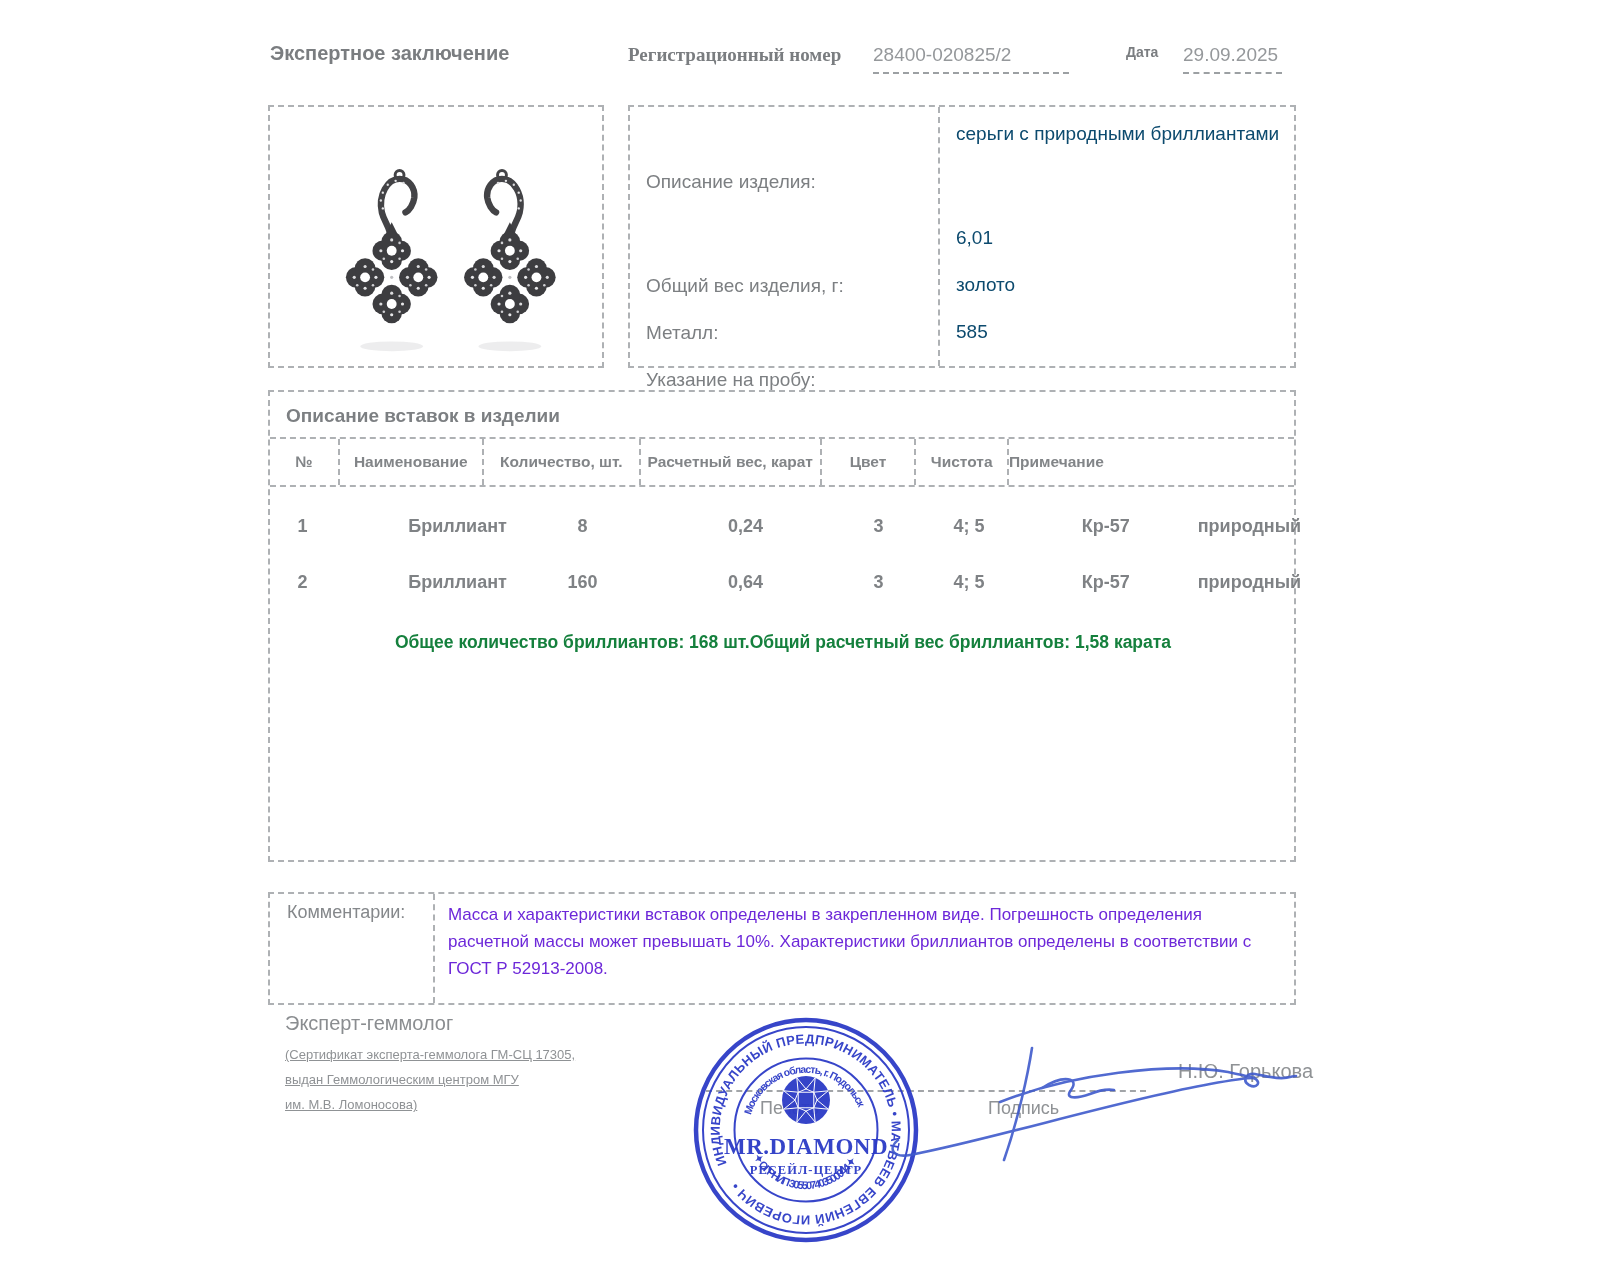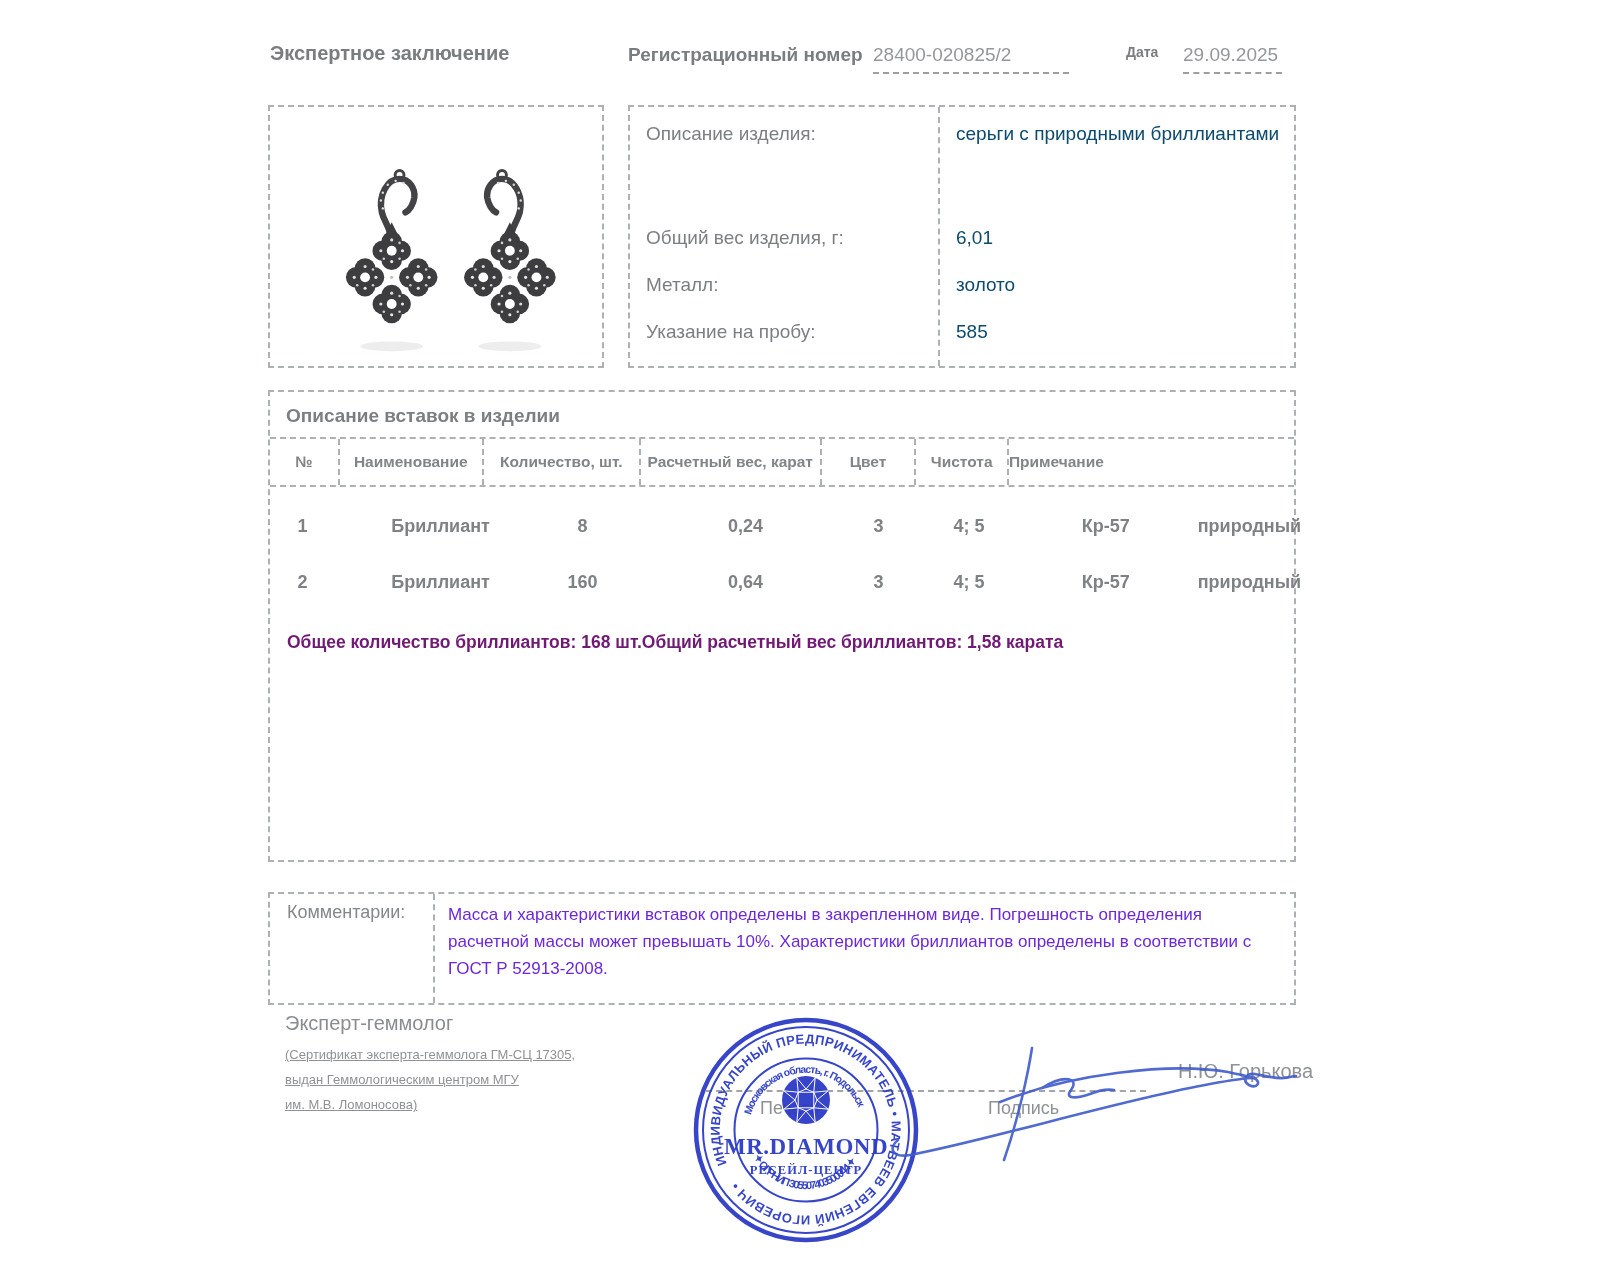--- a/index.html
+++ b/index.html
@@ -5,52 +5,52 @@
   html,body{margin:0;padding:0;}
   body{
     width:1600px;height:1280px;background:#ffffff;position:relative;overflow:hidden;
     font-family:"Liberation Sans",sans-serif;color:#7f8285;
   }
   .abs{position:absolute;}
   .dashed-box{border:2px dashed #aeb1b4;box-sizing:border-box;background:#fff;}
 
   
   .doc-title{left:270px;top:42px;font-size:20px;font-weight:bold;color:#7a7d80;}
-  .reg-label{left:628px;top:44px;font-size:19px;font-weight:bold;color:#7a7d80;}
+  .reg-label{left:628px;top:44px;font-size:19px;font-weight:bold;color:#7a7d80;font-family:Liberation Serif, serif;}
   .reg-value{left:873px;top:44px;width:196px;font-size:19px;color:#95989b;
              border-bottom:2px dashed #9ca0a3;padding-bottom:6px;}
   .date-label{left:1126px;top:44px;font-size:14px;font-weight:bold;color:#7a7d80;}
   .date-value{left:1183px;top:44px;width:99px;font-size:19px;color:#95989b;
              border-bottom:2px dashed #9ca0a3;padding-bottom:6px;}
 
   
   .photo-box{left:268px;top:105px;width:336px;height:263px;}
   .desc-box{left:628px;top:105px;width:668px;height:263px;}
   .desc-div{position:absolute;left:308px;top:0;bottom:0;border-left:2px dashed #aeb1b4;}
-  .desc-label{position:absolute;left:16px;font-size:19px;color:#7c7f82;}
+  .desc-label{position:absolute;left:16px;font-size:19px;color:#7c7f82;margin-top:48px;}
   .desc-value{position:absolute;left:326px;font-size:19px;color:#0c4a6e;text-align:center;}
   .r0{top:16px;} .r1{top:120px;} .r2{top:167px;} .r3{top:214px;}
 
   
   .inserts-box{left:268px;top:390px;width:1028px;height:472px;font-weight:bold;}
   .tbl-title{height:45px;line-height:47px;padding-left:16px;font-size:19px;color:#7c7f82;
              border-bottom:2px dashed #aeb1b4;}
   .tbl-head{display:flex;height:46px;border-bottom:2px dashed #aeb1b4;}
   .th{display:flex;align-items:center;justify-content:center;font-size:15.5px;color:#828588;
       box-sizing:border-box;}
   .th + .th{border-left:2px dashed #aeb1b4;}
   .c0{width:6.6%;} .c1{width:14.1%;} .c2{width:15.3%;} .c3{width:17.7%;}
   .c4{width:9.2%;} .c5{width:9.1%;} .c6{width:18.6%;} .c7{width:9.4%;}
   .tbl-row{display:flex;height:56px;align-items:center;font-size:18px;color:#7f8285;}
   .tbl-row.first{margin-top:11px;}
   .td{box-sizing:border-box;text-align:center;}
-  .td.left{text-align:center;padding-left:7px;margin-left:32px;}
+  .td.left{text-align:right;padding-left:7px;margin-left:32px;}
   .td.right{text-align:center;padding-right:12px;}
-  .totals{display:flex;justify-content:flex-start;margin-top:22px;
-          padding:0 15px 0 17px;font-size:17.5px;color:#701a75;}
+  .totals{display:flex;justify-content:center;margin-top:22px;
+          padding:0 15px 0 17px;font-size:17.5px;color:#15803d;}
 
   
   .comments-box{left:268px;top:892px;width:1028px;height:113px;}
   .comments-div{position:absolute;left:163px;top:0;bottom:0;border-left:2px dashed #aeb1b4;}
   .comments-label{position:absolute;left:17px;top:8px;font-size:18px;color:#85888b;}
   .comments-text{position:absolute;left:178px;top:7px;width:840px;font-size:17px;
                  line-height:27px;color:#6d28d9;}
 
   
   .expert-title{left:285px;top:1012px;font-size:20px;color:#8a8d90;}

